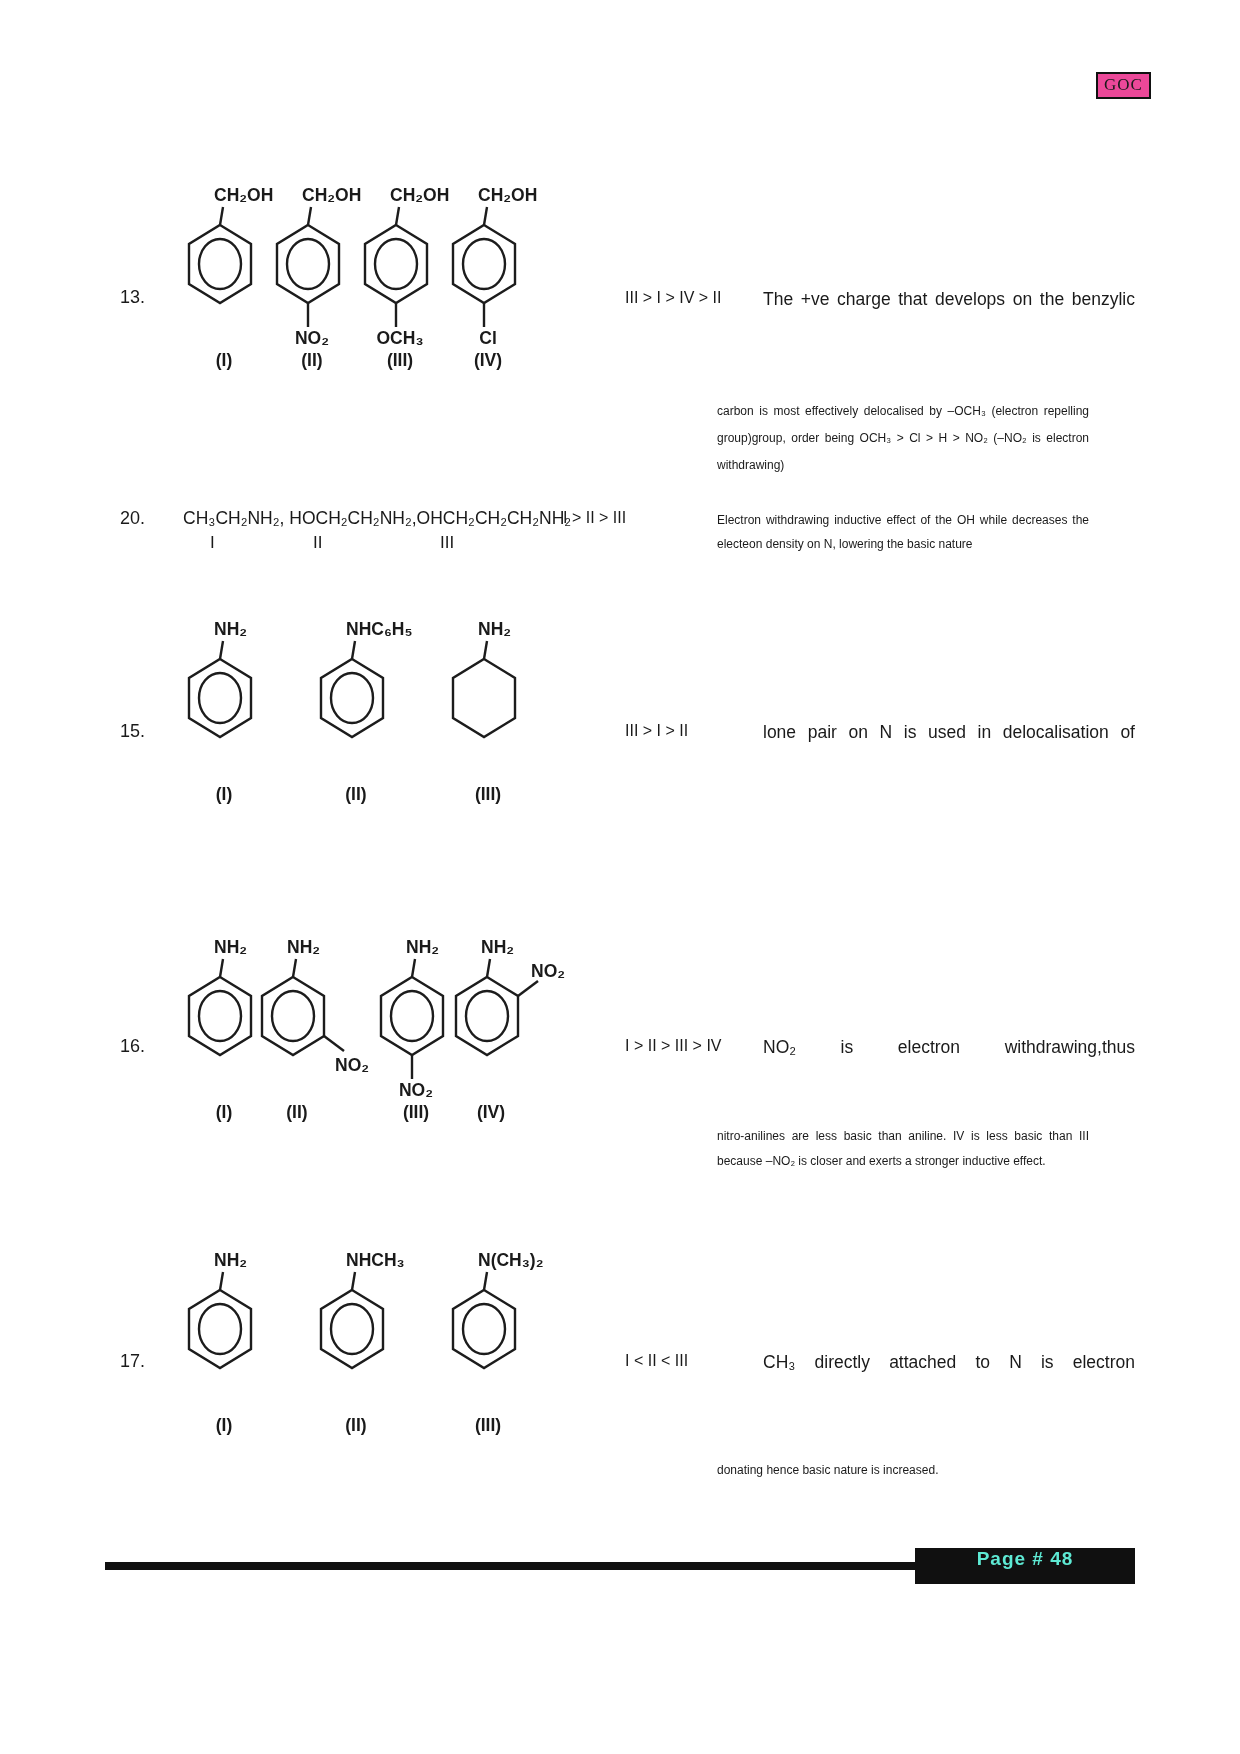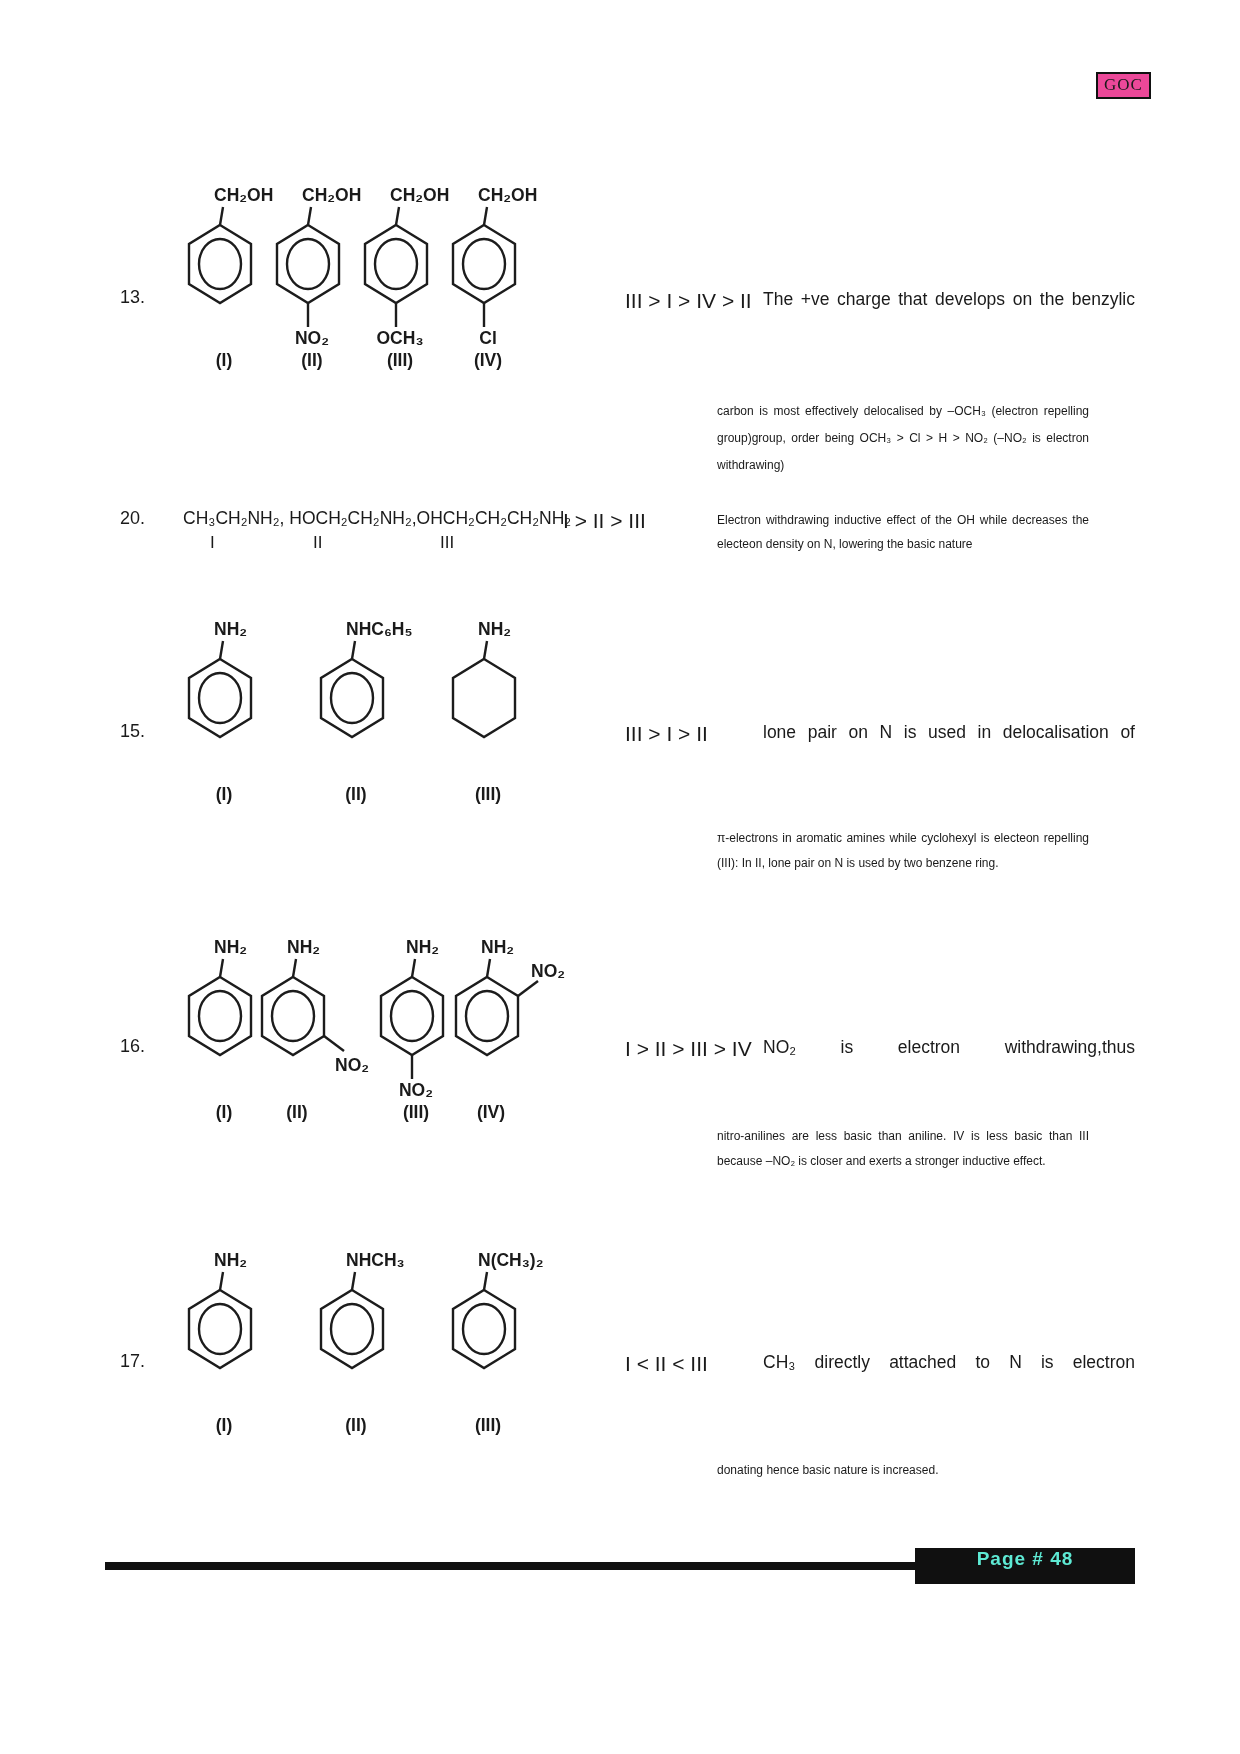--- a/index.html
+++ b/index.html
@@ -8,21 +8,21 @@
     font-family:"Liberation Sans","DejaVu Sans",sans-serif; color:#1a1a1a;
     overflow:hidden;
   }
   .goc-box {
     position:absolute; left:1096px; top:72px;
     border:2px solid #111; padding:1px 6px 2px 6px;
     font-family:"Liberation Serif","DejaVu Serif",serif;
     font-size:17px; letter-spacing:1px; line-height:1.2; background:#ec4899;
   }
   .q-num { position:absolute; font-size:18px; line-height:1.1; }
-  .q-answer { position:absolute; font-size:21px; line-height:1.1; white-space:nowrap; }
+  .q-answer { position:absolute; font-size:16px; line-height:1.1; white-space:nowrap; }
   .q-expl1 {
     position:absolute; left:763px; width:372px; font-size:17.5px; line-height:1.3;
     text-align:justify; text-align-last:justify;
   }
   .q-para {
     position:absolute; left:717px; width:372px; font-size:12px;
     text-align:justify;
   }
   .q-formula { position:absolute; font-size:17.5px; white-space:nowrap; line-height:1.1;text-align:center; }
   .q-formula-labels { position:absolute; width:400px; height:20px; }
@@ -139,21 +139,20 @@
         <svg viewBox="0 0 96 190" width="96" height="190">
           <polygon points="48,44 79,63 79,103 48,122 17,103 17,63" fill="none" stroke="#1c1c1c" stroke-width="2.4"></polygon>
           <line x1="48" y1="44" x2="51" y2="26" stroke="#1c1c1c" stroke-width="2.4"></line>
           <text x="42" y="20" font-size="17.5">NH₂</text>
           <text x="52" y="185" font-size="17.5" text-anchor="middle">(III)</text>
         </svg>
       </div>
     </div>
   <div class="q-answer" style="left:625px;top:722px">III &gt; I &gt; II</div>
   <div class="q-expl1" style="top:721px">lone pair on N is used in delocalisation of</div>
-  <div class="q-para" style="top:826px;line-height:25px">π-electrons in aromatic amines while cyclohexyl is electeon repelling (III): In II, lone pair on N is used by two benzene ring.</div>
 
   <div class="q-num" style="left:120px;top:1037px">16.</div>
   <div class="struct-row q16" style="left:172px;top:933px">
       <div class="struct">
         <svg viewBox="0 0 96 190" width="96" height="190">
           <polygon points="48,44 79,63 79,103 48,122 17,103 17,63" fill="none" stroke="#1c1c1c" stroke-width="2.4"></polygon>
           <ellipse cx="48" cy="83" rx="21" ry="25" fill="none" stroke="#1c1c1c" stroke-width="2.4"></ellipse>
           <line x1="48" y1="44" x2="51" y2="26" stroke="#1c1c1c" stroke-width="2.4"></line>
           <text x="42" y="20" font-size="17.5">NH₂</text>
           <text x="52" y="185" font-size="17.5" text-anchor="middle">(I)</text>

